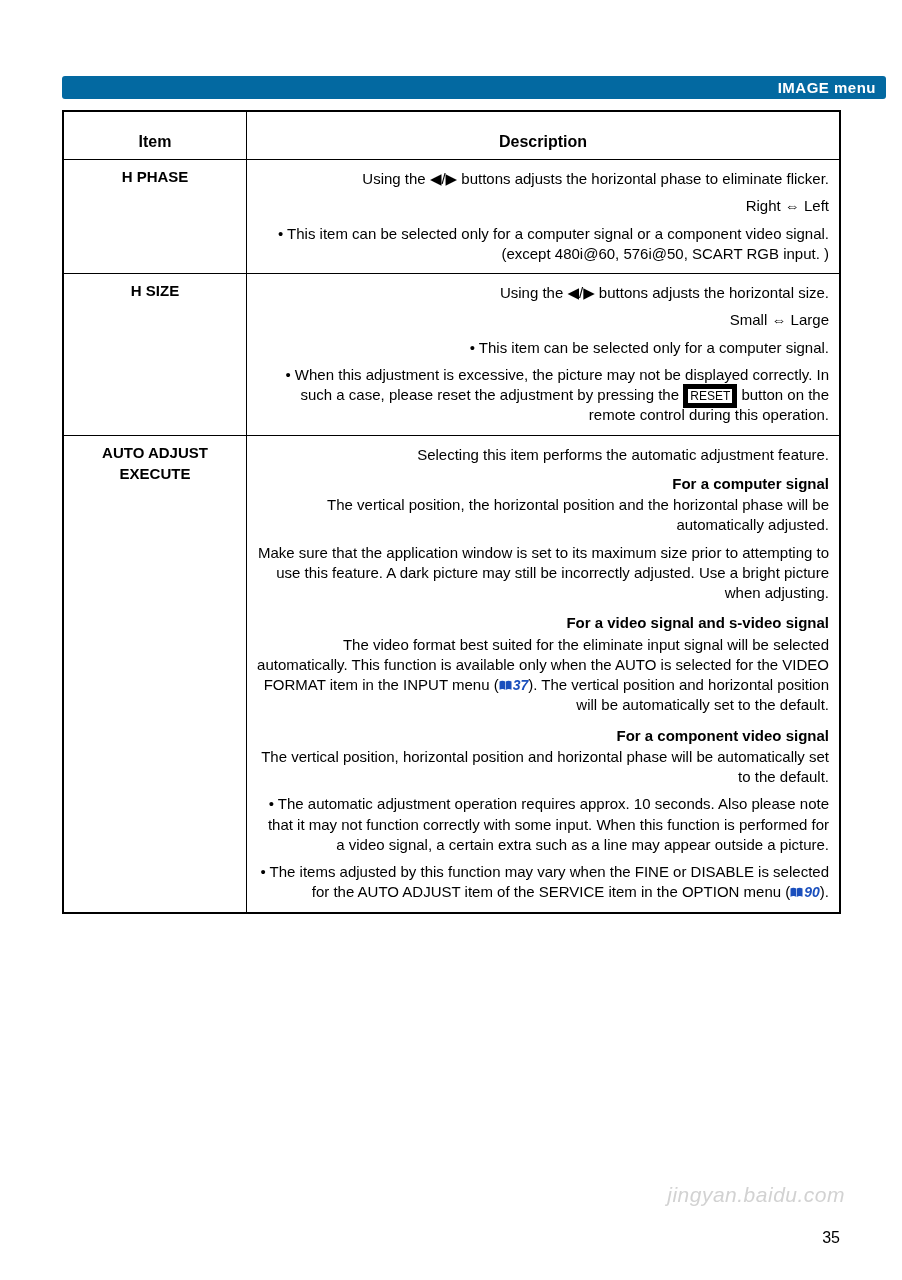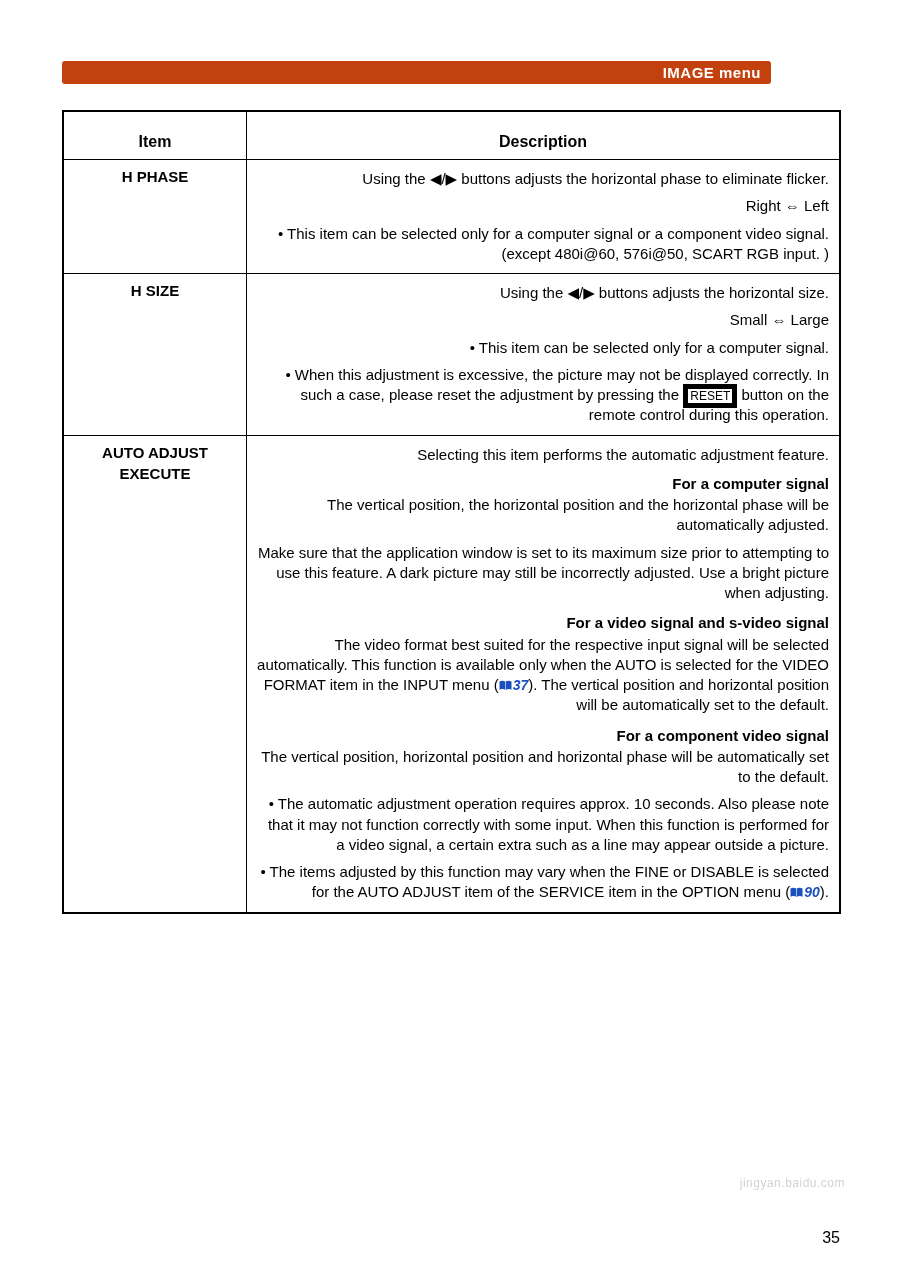--- a/index.html
+++ b/index.html
@@ -20,24 +20,24 @@
     position: absolute;
     left: 0; top: 0;
     width: 902px;
     height: 1280px;
   }
 
   
   .header-bar {
     position: absolute;
     left: 62px;
-    top: 61px;
-    width: 709px;
+    top: 76px;
+    width: 824px;
     height: 23px;
-    background: #c2410c;
+    background: #0369a1;
     border-radius: 3px;
   }
   .header-title {
     position: absolute;
     right: 10px;
     top: 3px;
     font-size: 15px;
     font-weight: bold;
     color: #ffffff;
     letter-spacing: 0.5px;
@@ -161,25 +161,26 @@
     -webkit-text-stroke: 1px #d9d9d9;
     text-shadow:
        1px 0 0 #dcdcdc, -1px 0 0 #dcdcdc,
        0 1px 0 #dcdcdc, 0 -1px 0 #dcdcdc;
     white-space: nowrap;
     letter-spacing: 1px;
   }
   .wm-sub {
     position: absolute;
     right: 2px;
-    top: 41px;
-    font-size: 12px;
+    top: 48px;
+    font-size: 21px;
     color: #d2d2d2;
     white-space: nowrap;
     letter-spacing: 0.5px;
+    font-style: italic;
   }
 </style>
 </head>
 <body>
 
 <div class="page">
 
   <div class="header-bar">
     <div class="header-title"><span class="menu-word">IMAGE</span><span> menu</span></div>
   </div>
@@ -223,21 +224,21 @@
             <span>EXECUTE</span>
           </td>
           <td class="desc-cell">
             <p class="p">Selecting this item performs the automatic adjustment feature.</p>
 
             <p class="subhead first">For a computer signal</p>
             <p class="tight">The vertical position, the horizontal position and the horizontal phase will be automatically adjusted.</p>
             <p class="p">Make sure that the application window is set to its maximum size prior to attempting to use this feature. A dark picture may still be incorrectly adjusted. Use a bright picture when adjusting.</p>
 
             <p class="subhead">For a video signal and s-video signal</p>
-            <p class="tight"><span>The video format best suited for the respective input signal will be selected automatically. This function is available only when the AUTO is selected for the VIDEO FORMAT item in the INPUT menu (</span><span class="bookicon"><svg width="13" height="11" viewBox="0 0 13 11">
+            <p class="tight"><span>The video format best suited for the eliminate input signal will be selected automatically. This function is available only when the AUTO is selected for the VIDEO FORMAT item in the INPUT menu (</span><span class="bookicon"><svg width="13" height="11" viewBox="0 0 13 11">
                     <path d="M0.5 1.5 C2.5 0.3 5 0.6 6.2 1.6 L6.2 10 C5 9 2.5 8.7 0.5 9.7 Z" fill="#1a4fbd"></path>
                     <path d="M12.5 1.5 C10.5 0.3 8 0.6 6.8 1.6 L6.8 10 C8 9 10.5 8.7 12.5 9.7 Z" fill="#1a4fbd"></path>
                   </svg></span><span class="pageref">37</span><span>). The vertical position and horizontal position will be automatically set to the default.</span></p>
 
             <p class="subhead">For a component video signal</p>
             <p class="tight">The vertical position, horizontal position and horizontal phase will be automatically set to the default.</p>
             <p class="p">• The automatic adjustment operation requires approx. 10 seconds. Also please note that it may not function correctly with some input. When this function is performed for a video signal, a certain extra such as a line may appear outside a picture.</p>
 
             <p class="p"><span>• The items adjusted by this function may vary when the FINE or DISABLE is selected for the AUTO ADJUST item of the SERVICE item in the OPTION menu (</span><span class="bookicon"><svg width="13" height="11" viewBox="0 0 13 11">
                     <path d="M0.5 1.5 C2.5 0.3 5 0.6 6.2 1.6 L6.2 10 C5 9 2.5 8.7 0.5 9.7 Z" fill="#1a4fbd"></path>

